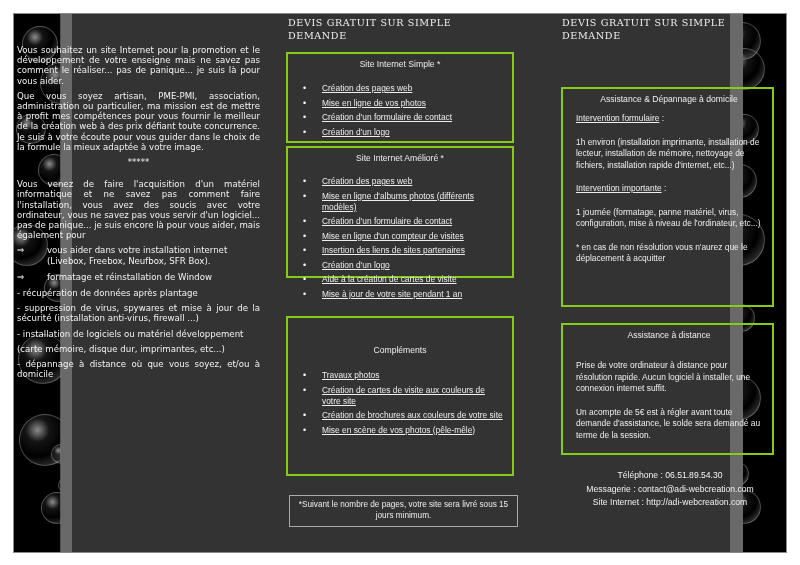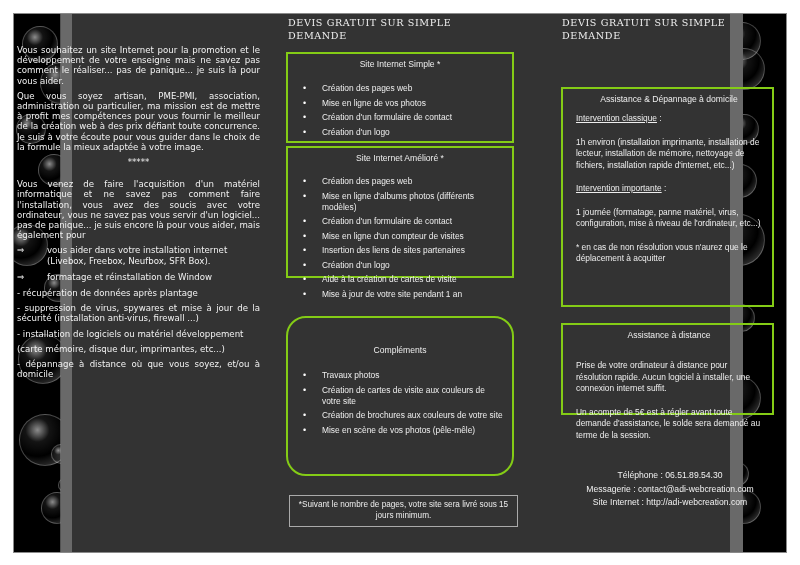--- a/index.html
+++ b/index.html
@@ -18,21 +18,21 @@
   .left-text { position:absolute; left:17px; top:45px; width:243px; color:#f2f2f2; font-family:"DejaVu Sans", sans-serif; font-size:8.6px; line-height:10.2px; }
   .left-text p { margin:0 0 5px 0; text-align:justify; }
   .left-text .stars { text-align:center; margin:4px 0 12px 0; }
   .left-text .arrow-item { display:flex; margin:0 0 6px 0; }
   .left-text .arrow { width:30px; flex:none; }
 
   .col-title { position:absolute; color:#f0f0f0; font-family:"DejaVu Serif", serif; font-size:9.6px; letter-spacing:0.6px; text-align:left; line-height:13px; }
   .box { position:absolute; border:2px solid #84cc16; color:#eeeeee; font-family:"Liberation Sans", sans-serif; font-size:8.4px; box-sizing:border-box; }
   .box .box-title { text-align:center; font-size:8.6px; margin-top:5px; }
   .box ul { margin:0; padding:0 0 0 34px; list-style:none; }
-  .box li { position:relative; line-height:11.2px; margin-bottom:3.3px; padding-right:8px; }
+  .box li { position:relative; line-height:11.2px; margin-bottom:3.3px; padding-right:8px;text-decoration:underline; }
   .box li::before { content:"\2022"; position:absolute; left:-19px; top:0; font-size:9px; color:#fff; }
   .box p { margin:0; line-height:11.5px; }
   .u { text-decoration:underline; }
   .footnote { position:absolute; left:289px; top:495px; width:229px; height:32px; border:1px solid #aaaaaa; box-sizing:border-box; color:#eeeeee; font-family:"Liberation Sans", sans-serif; font-size:8.2px; text-align:center; line-height:11px; padding-top:3px; }
   .contact { position:absolute; left:563px; top:469px; width:214px; color:#f2f2f2; font-family:"Liberation Sans", sans-serif; font-size:8.6px; text-align:center; line-height:13.5px; }
 </style>
 </head>
 <body>
 
 <div class="frame">
@@ -108,47 +108,47 @@
     <li>Mise en ligne d'albums photos (différents modèles)</li>
     <li>Création d'un formulaire de contact</li>
     <li>Mise en ligne d'un compteur de visites</li>
     <li>Insertion des liens de sites partenaires</li>
     <li>Création d'un logo</li>
     <li>Aide à la création de cartes de visite</li>
     <li>Mise à jour de votre site pendant 1 an</li>
   </ul>
 </div>
 
-<div class="box" style="left:286px;top:316px;width:228px;height:160px;border-radius:20px;">
+<div class="box" style="left:286px;top:316px;width:228px;height:160px;">
   <div class="box-title" style="margin-top:27px;">Compléments</div>
   <ul style="margin-top:15px;">
     <li>Travaux photos</li>
     <li>Création de cartes de visite aux couleurs de votre site</li>
     <li>Création de brochures aux couleurs de votre site</li>
     <li>Mise en scène de vos photos (pêle-mêle)</li>
   </ul>
 </div>
 
 <div class="footnote">*Suivant le nombre de pages, votre site sera livré sous 15 jours minimum.</div>
 
 <div class="col-title" style="left:562px;top:16px;width:212px;">
   <div>DEVIS GRATUIT SUR SIMPLE</div>
   <div>DEMANDE</div>
 </div>
 
 <div class="box" style="left:561px;top:87px;width:213px;height:220px;padding:0 10px 0 13px;">
   <div class="box-title">Assistance &amp; Dépannage à domicile</div>
-  <p style="margin-top:9px;"><span class="u">Intervention classique</span> :</p>
+  <p style="margin-top:9px;"><span class="u">Intervention formulaire</span> :</p>
   <p style="margin-top:12px;">1h environ (installation imprimante, installation de      lecteur, installation de mémoire, nettoyage de fichiers, installation rapide d'internet, etc...)</p>
   <p style="margin-top:12px;"><span class="u">Intervention importante</span> :</p>
   <p style="margin-top:12px;">1 journée (formatage, panne matériel, virus, configuration, mise à niveau de l'ordinateur, etc...)</p>
   <p style="margin-top:12px;">* en cas de non résolution vous n'aurez que le déplacement à acquitter</p>
 </div>
 
-<div class="box" style="left:561px;top:323px;width:213px;height:92px;padding:0 10px 0 13px;">
+<div class="box" style="left:561px;top:323px;width:213px;height:132px;padding:0 10px 0 13px;">
   <div class="box-title">Assistance à distance</div>
   <p style="margin-top:20px;">Prise de votre ordinateur à distance pour résolution rapide. Aucun logiciel à installer, une connexion internet suffit.</p>
   <p style="margin-top:12px;">Un acompte de 5€ est à régler avant toute demande d'assistance, le solde sera demandé au terme de la session.</p>
 </div>
 
 <div class="contact">
   <div>Téléphone : 06.51.89.54.30</div>
   <div>Messagerie : contact@adi-webcreation.com</div>
   <div>Site Internet : http://adi-webcreation.com</div>
 </div>

